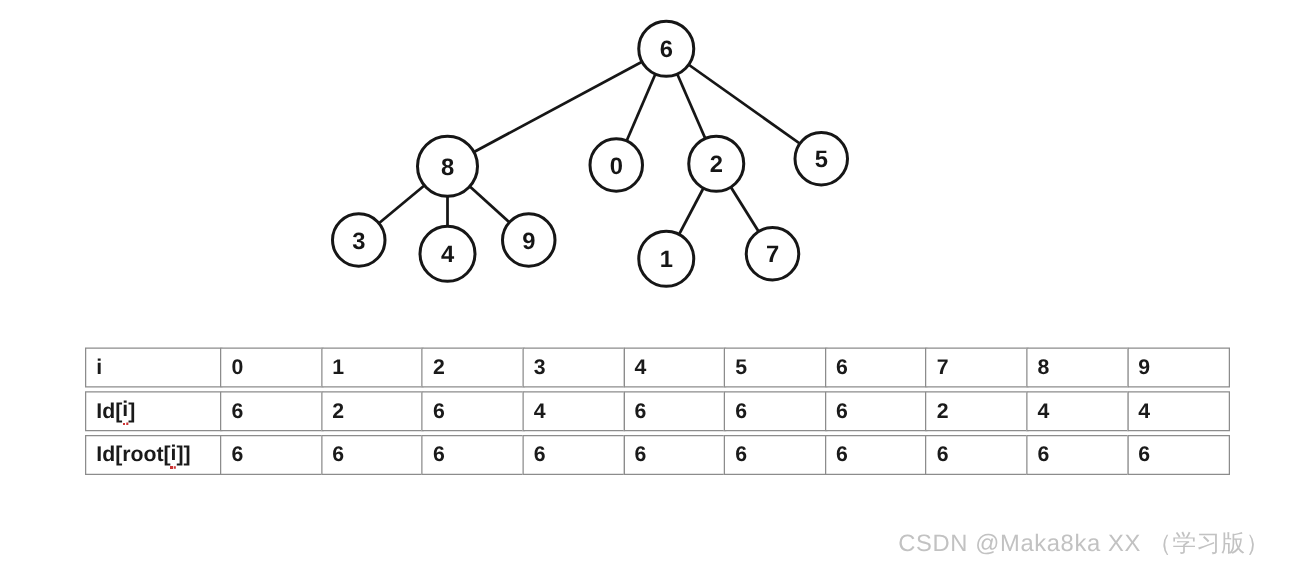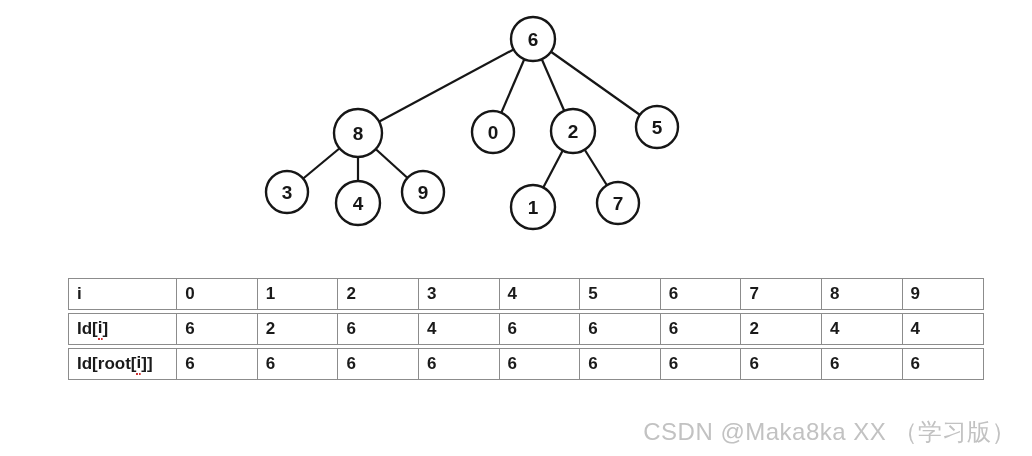--- a/index.html
+++ b/index.html
@@ -47,21 +47,21 @@
     font-weight: 600;
     color: var(--text);
     white-space: pre;
   }
   .uf-cell:first-child { margin-left: 0; }
   .squiggle { border-bottom: 2px dotted var(--squiggle); }
   .watermark {
     position: absolute;
     right: 16px;
     bottom: 8px;
-    font-size: 24px;
+    font-size: 19px;
     color: var(--watermark);
     letter-spacing: 0.5px;
     text-align: center;
   }
 </style>
 </head>
 <body>
 
 <div class="stage" style="--ink: #161616; --text: #1a1a1a; --table-border: #8c8c8c; --squiggle: #cc3333; --watermark: #c2c2c2;">
   <svg id="tree-svg" class="tree-svg" width="1032" height="270" viewBox="0 0 1032 270">

